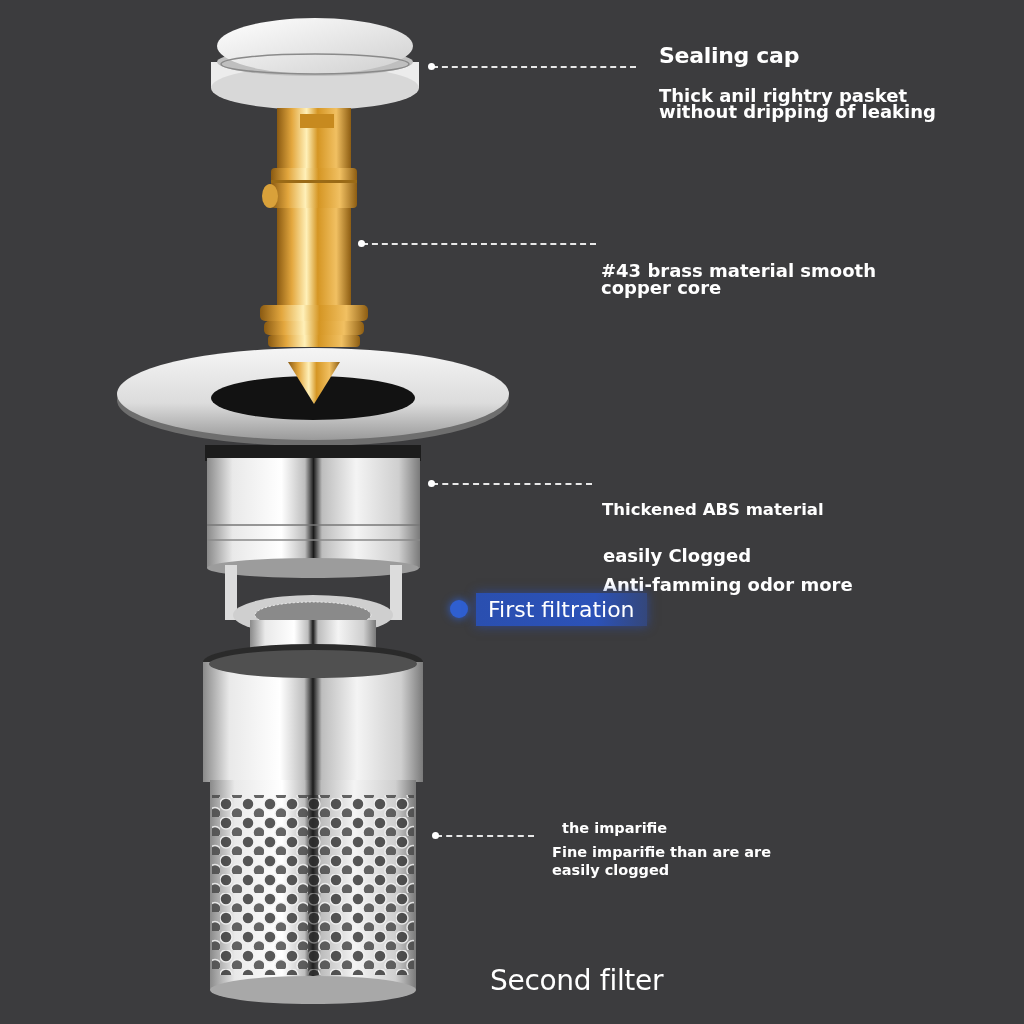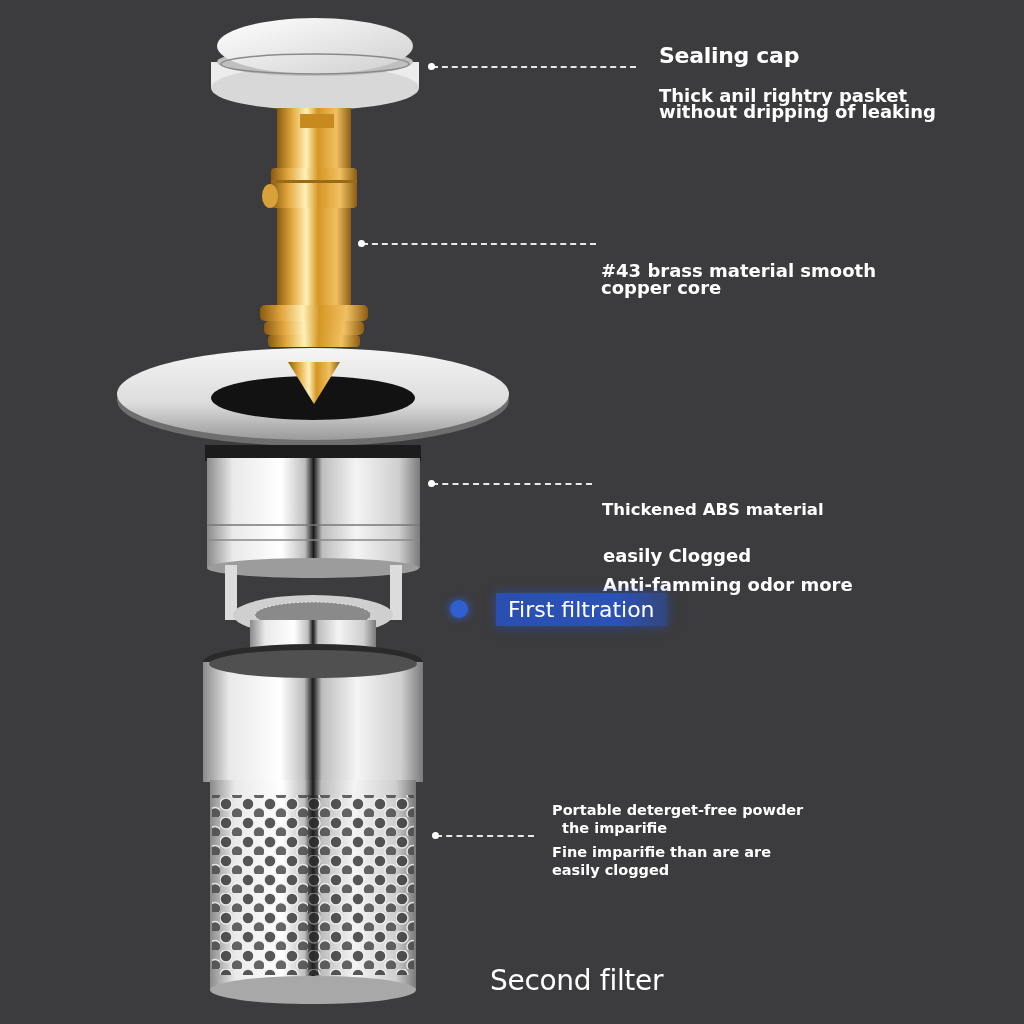--- a/index.html
+++ b/index.html
@@ -16,21 +16,21 @@
   .title { font-size: 22px; font-weight: bold; letter-spacing: -0.3px; }
   .sub { font-size: 18px; font-weight: bold; line-height: 18px; }
   .sub2 { font-size: 16.5px; font-weight: bold; text-align: center; }
   .leader { position: absolute; height: 0; border-top: 2px dashed #e8e8e8; }
   .leader::before {
     content: ""; position: absolute; left: -4px; top: -5px;
     width: 7px; height: 7px; background: #fff; border-radius: 50%;
   }
   .badge {
     position: absolute; left: 450px; top: 591px; height: 36px;
-    display: flex; align-items: center; gap: 20px;
+    display: flex; align-items: center;
   }
   .badge-dot {
     width: 18px; height: 18px; border-radius: 50%;
     background: #2f5fd0; margin-right: 8px;
     box-shadow: 0 0 8px #2f5fd0;
   }
   .badge-text {
     background: linear-gradient(90deg, #2a4fb0 0%, #2c52b8 70%, rgba(44,82,184,0.5) 100%);
     padding: 4px 12px 4px 12px; font-size: 22px; color: #fff;
     box-shadow: 0 0 10px rgba(40,80,200,0.6);
@@ -144,20 +144,19 @@
   <div class="label sub2" style="left:602px; top:500px;">Thickened ABS material</div>
   <div class="label sub" style="left:603px; top:528px;margin-top:48px;">Anti-famming odor more</div>
   <div class="label sub" style="left:603px; top:547px;">easily Clogged</div>
 
   <div class="badge">
     <span class="badge-dot"></span>
     <span class="badge-text">First filtration</span>
   </div>
 
   <div class="leader" style="left:436px; top:835px; width:98px;"></div>
-  <div class="label sub" style="left:552px; top:801px; font-size:14.5px;">Portable deterget-free powder</div>
   <div class="label sub" style="left:552px; top:819px; font-size:14.5px; white-space:pre;">  the imparifie</div>
   <div class="label sub" style="left:552px; top:843px; font-size:14.5px;">Fine imparifie than are are</div>
   <div class="label sub" style="left:552px; top:861px; font-size:14.5px;">easily clogged</div>
 
   <div class="label title" style="left:490px; top:964px; font-weight:normal; font-size:28px;">Second filter</div>
 
 </div>
 
 </body></html>

